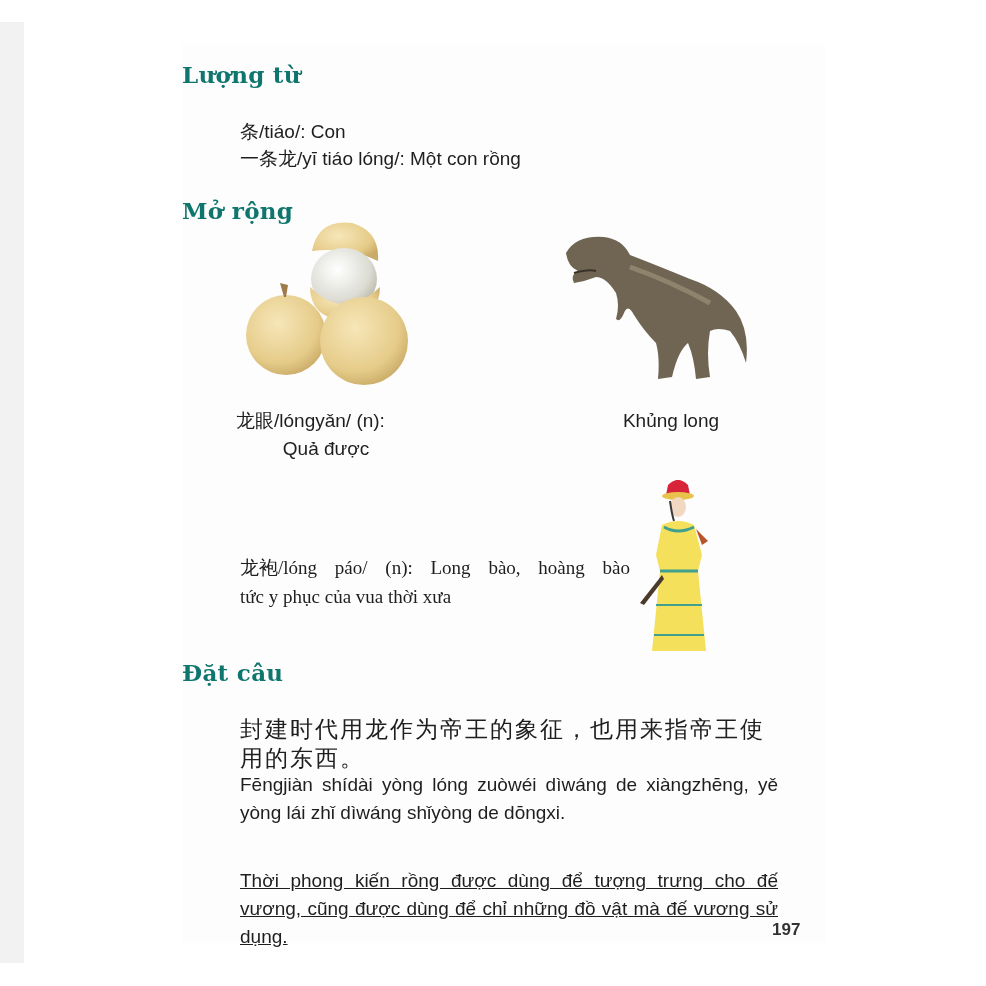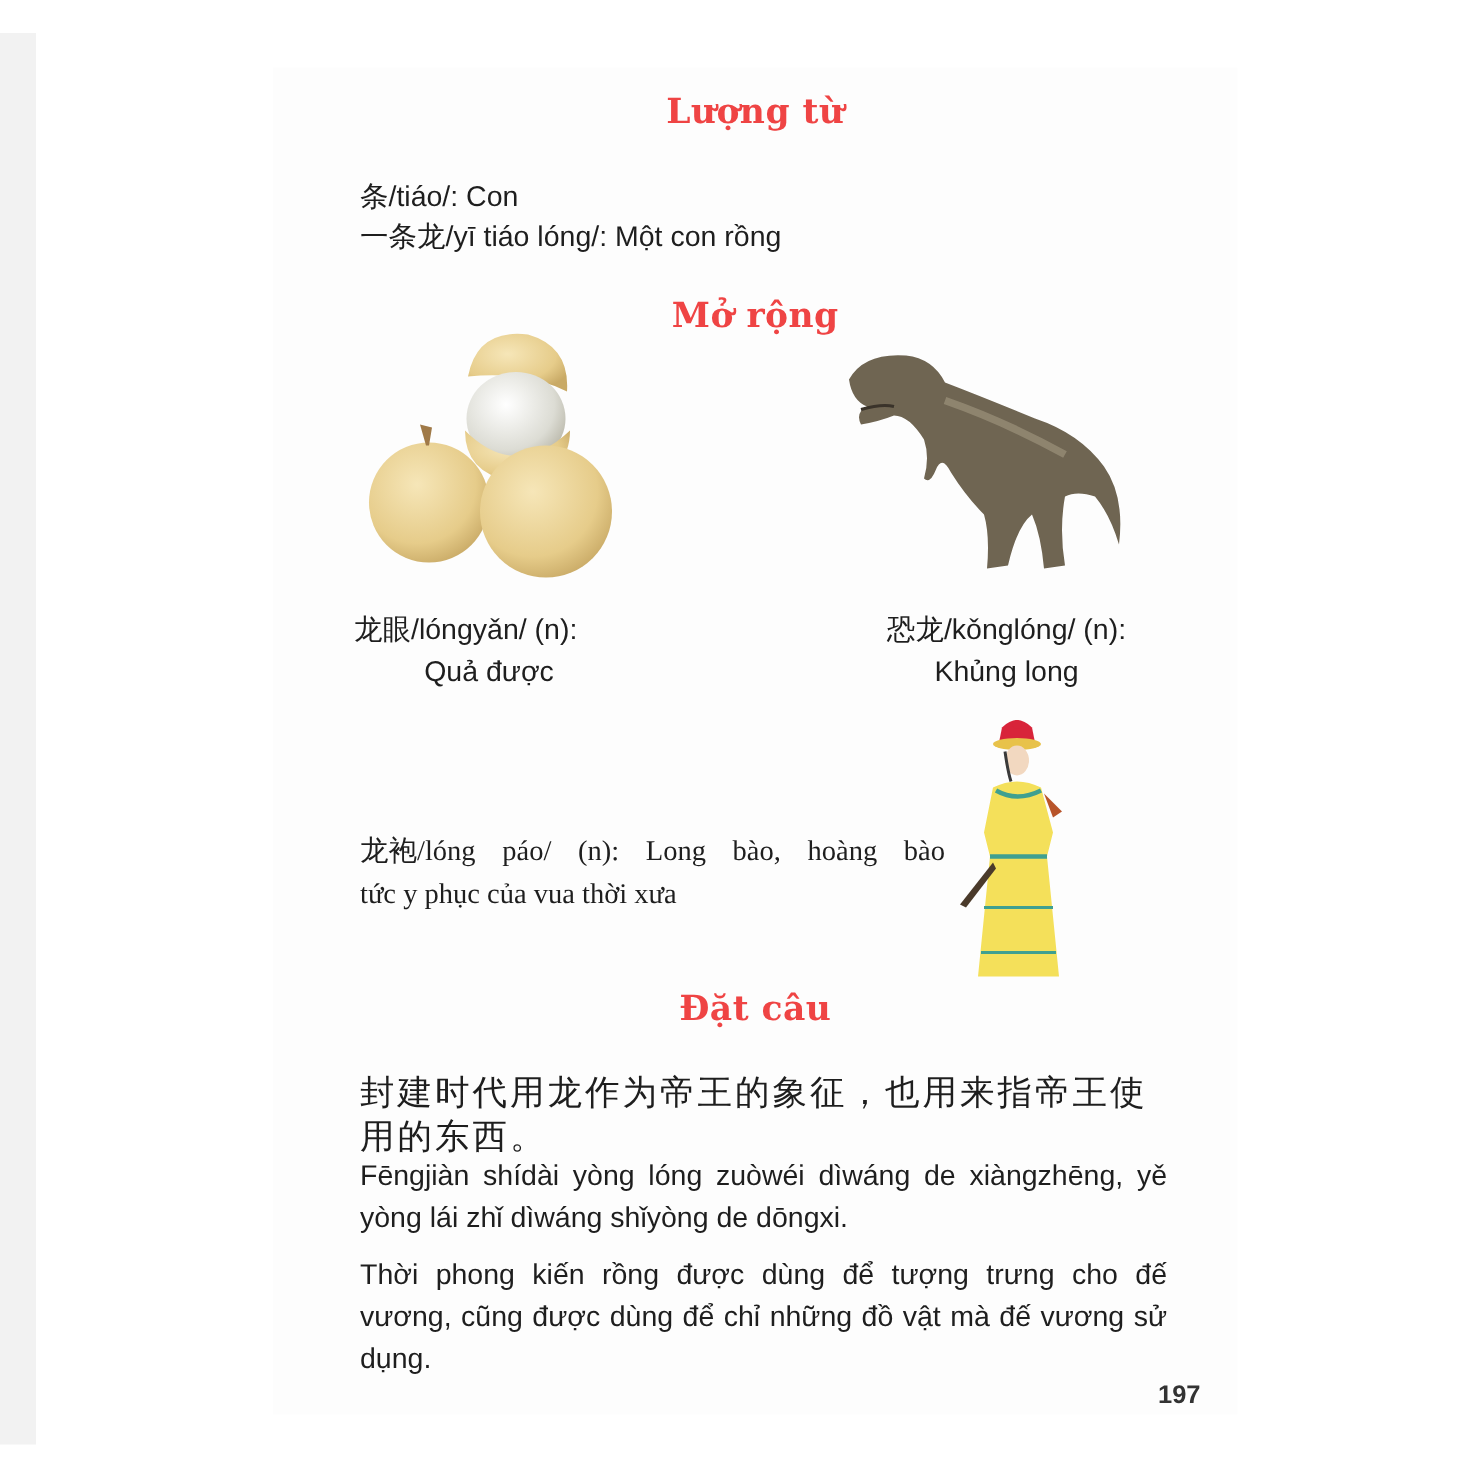--- a/index.html
+++ b/index.html
@@ -4,23 +4,23 @@
   <style>
     * { margin: 0; padding: 0; box-sizing: border-box; }
     html, body { width: 986px; height: 986px; background: #ffffff; overflow: hidden; }
     body { position: relative; font-family: "Liberation Sans", "DejaVu Sans", sans-serif; color: #1e1e1e; }
 
     .left-bar { position: absolute; left: 0; top: 22px; width: 24px; height: 941px; background: #f2f2f2; }
 
     .page { position: absolute; left: 182px; top: 45px; width: 643px; height: 898px; background: #fdfdfd; }
 
     .heading {
-      position: absolute; left: 0; width: 643px; text-align: center;
+      position: absolute; left: 0; width: 643px; 
       font-family: "DejaVu Serif", "Liberation Serif", serif;
-      font-weight: bold; font-size: 23px; color: #ef4444; letter-spacing: 0.3px;
+      font-weight: bold; font-size: 23px; color: #0f766e; letter-spacing: 0.3px;
     }
     .h1 { top: 16px; }
     .h2 { top: 152px; }
     .h3 { top: 614px; }
 
     .text { position: absolute; font-size: 19px; line-height: 27px; color: #1e1e1e; white-space: nowrap; }
 
     .lt1 { left: 58px; top: 73px; }
     .lt2 { left: 58px; top: 100px; }
 
@@ -33,21 +33,21 @@
     .cap-longan { left: 54px; top: 346px; width: 180px; }
     .cap-longan .l1 { text-align: left; }
     .cap-trex { left: 396px; top: 346px; width: 186px; }
 
     .robe-text { position: absolute; left: 58px; top: 508px; width: 390px; font-size: 19px; line-height: 29px; font-family: Liberation Serif, serif; }
     .robe-text .line1 { display: flex; justify-content: space-between; white-space: nowrap; }
 
     .para { position: absolute; left: 58px; width: 538px; font-size: 19px; line-height: 28px; }
     .zh { top: 670px; font-family: "DejaVu Serif", serif; letter-spacing: 2px; font-size: 23px; line-height: 29px; }
     .py { top: 726px; text-align: justify; text-align-last: left; }
-    .vi { top: 792px; text-align: justify; text-align-last: left; }
+    .vi { top: 822px; text-align: justify; text-align-last: left; text-decoration: underline; }
 
     .page-num { position: absolute; left: 590px; top: 875px; font-size: 17px; font-weight: bold; color: #333; }
   </style>
 </head>
 <body>
 
 <div class="left-bar"></div>
 
 <div class="page">
 
@@ -83,21 +83,20 @@
     <path d="M70 40 Q110 54 150 76" stroke="#a49a82" stroke-width="5" fill="none" opacity="0.6"></path>
     <path d="M14 46 Q28 42 36 44" stroke="#3a332a" stroke-width="2" fill="none"></path>
   </svg>
 
   <div class="cap cap-longan">
     <div class="l1">龙眼/lóngyǎn/ (n):</div>
     <div>Quả được</div>
   </div>
 
   <div class="cap cap-trex">
-    <div>恐龙/kǒnglóng/ (n):</div>
     <div>Khủng long</div>
   </div>
 
   <div class="robe-text">
     <div class="line1">
       <span>龙袍/lóng</span>
       <span>páo/</span>
       <span>(n):</span>
       <span>Long</span>
       <span>bào,</span>

